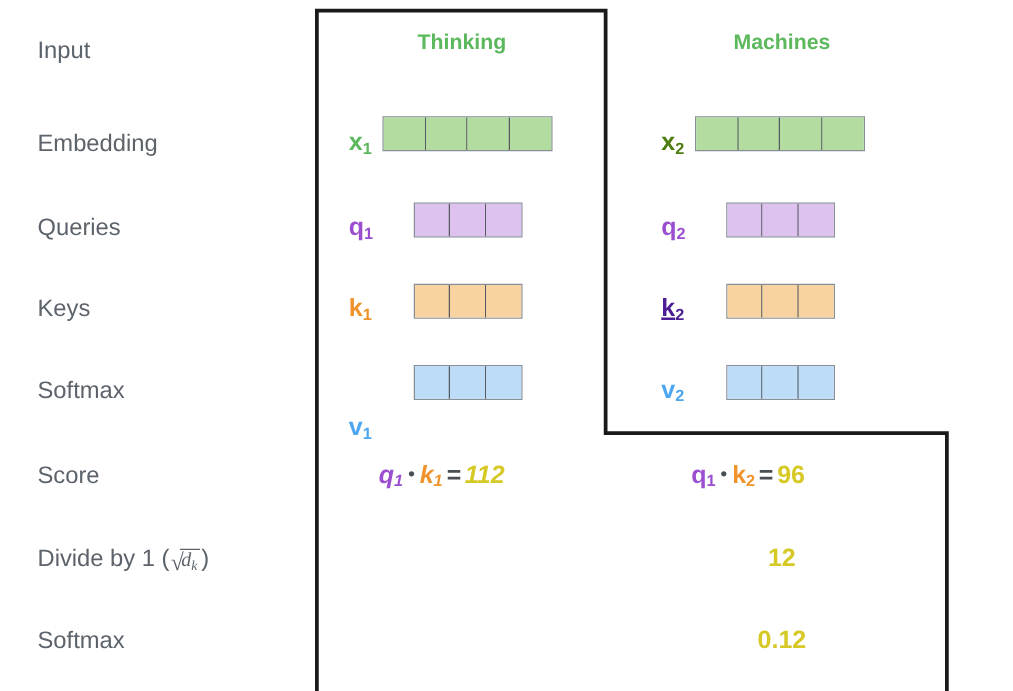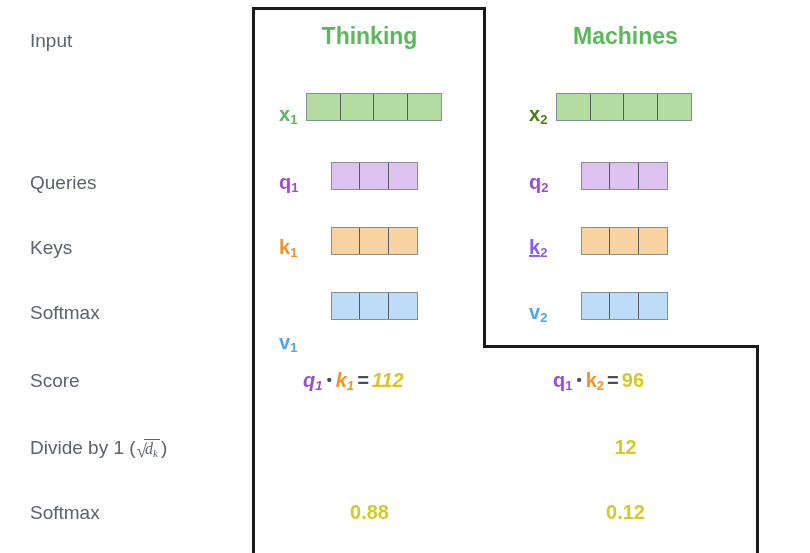--- a/index.html
+++ b/index.html
@@ -62,21 +62,21 @@
   }
   .sub-k {
     font-size: 11px;
     vertical-align: -3px;
     font-style: italic;
   }
 
   
   .col-header {
     position: absolute;
-    font-size: 23px;
+    font-size: 17px;
     font-weight: bold;
     color: #5cb85c;
     white-space: nowrap;
     line-height: 1;
     text-align: center;
   }
 
   
   .vec-label {
     position: absolute;
@@ -144,20 +144,21 @@
 <body>
 
 <div id="stage">
 
   <svg id="outline-svg" viewBox="0 0 810 553" xmlns="http://www.w3.org/2000/svg">
     <path d="M 253.5 553 L 253.5 8.5 L 484.5 8.5 L 484.5 346.5 L 757.5 346.5 L 757.5 553" fill="none" stroke="#1a1a1a" stroke-width="3"></path>
   </svg>
 
   <div class="row-label" style="top:31px;">Input</div>
 
+  <div class="row-label" style="top:106px;">Embedding</div>
 
   <div class="row-label" style="top:173px;">Queries</div>
 
   <div class="row-label" style="top:238px;">Keys</div>
 
   <div class="row-label" style="top:303px;">Softmax</div>
 
   <div class="row-label" style="top:371px;">Score</div>
 
   <div class="row-label" style="top:438px;"><span>Divide by 1 (</span><span class="sqrt-wrap"><span class="sqrt-sign">√</span><span class="sqrt-body"><span>d</span><span class="sub-k">k</span></span></span><span>)</span></div>
@@ -197,21 +198,21 @@
     <div class="cell" style="width:29px; background:#ddc2ef;"></div>
   </div>
 
   <div class="vec-label" style="left:279px; top:237px; color:#f0932b;"><span>k</span><span class="sub">1</span></div>
   <div class="vec-boxes" style="left:331px; top:227px; width:87px; height:28px;">
     <div class="cell" style="width:29px; background:#f8d2a0;"></div>
     <div class="cell" style="width:29px; background:#f8d2a0;"></div>
     <div class="cell" style="width:29px; background:#f8d2a0;"></div>
   </div>
 
-  <div class="vec-label" style="left:529px; top:237px; color:#8b5cf6;text-decoration:underline;"><span>k</span><span class="sub">2</span></div>
+  <div class="vec-label" style="left:529px; top:237px; color:#4c1d95;text-decoration:underline;"><span>k</span><span class="sub">2</span></div>
   <div class="vec-boxes" style="left:581px; top:227px; width:87px; height:28px;">
     <div class="cell" style="width:29px; background:#f8d2a0;"></div>
     <div class="cell" style="width:29px; background:#f8d2a0;"></div>
     <div class="cell" style="width:29px; background:#f8d2a0;"></div>
   </div>
 
   <div class="vec-label" style="left:279px; top:302px; color:#4da6f0;margin-top:30px;"><span>v</span><span class="sub">1</span></div>
   <div class="vec-boxes" style="left:331px; top:292px; width:87px; height:28px;">
     <div class="cell" style="width:29px; background:#bcdcf7;"></div>
     <div class="cell" style="width:29px; background:#bcdcf7;"></div>
@@ -228,16 +229,15 @@
   <div class="score-expr" style="left:303px; top:370px;font-style:italic;">
     <span style="color:#9b4fd0;"><span>q</span><span class="sub">1</span></span><span class="dot">•</span><span style="color:#f0932b;"><span>k</span><span class="sub">1</span></span><span class="eq">=</span><span style="color:#d6c926;">112</span>
   </div>
 
   <div class="score-expr" style="left:553px; top:370px;">
     <span style="color:#9b4fd0;"><span>q</span><span class="sub">1</span></span><span class="dot">•</span><span style="color:#f0932b;"><span>k</span><span class="sub">2</span></span><span class="eq">=</span><span style="color:#d6c926;">96</span>
   </div>
 
   <div class="num-value" style="left:510px; width:231px; top:437px;">12</div>
 
-  <div class="num-value" style="left:254px; width:231px; top:502px;">0.88</div>
   <div class="num-value" style="left:510px; width:231px; top:502px;">0.12</div>
 
 </div>
 
 </body></html>

